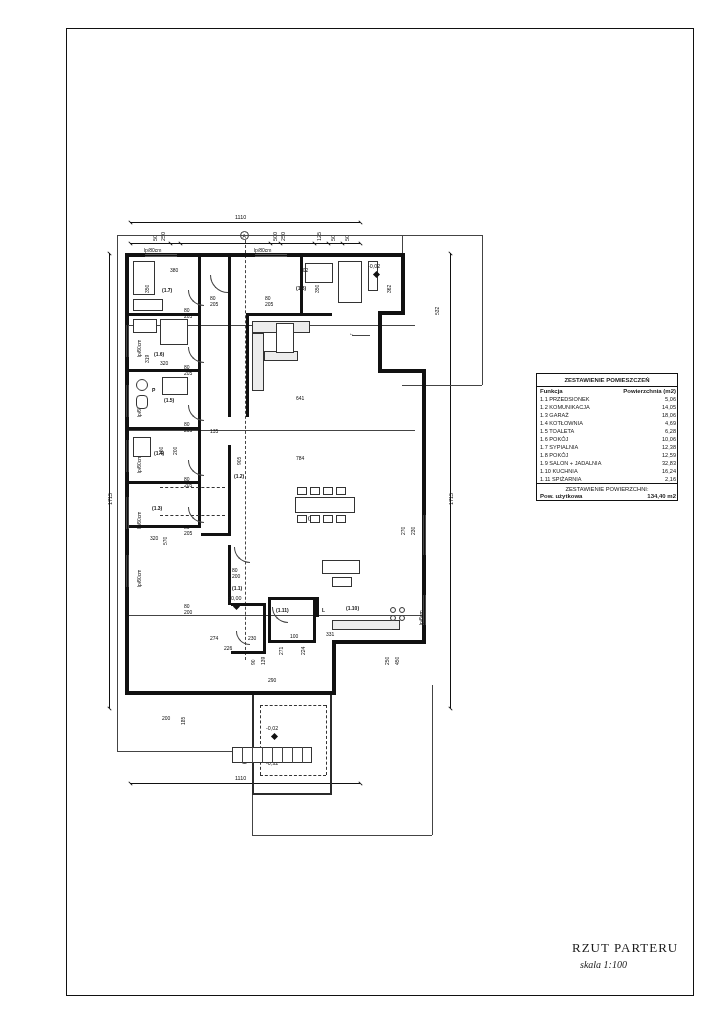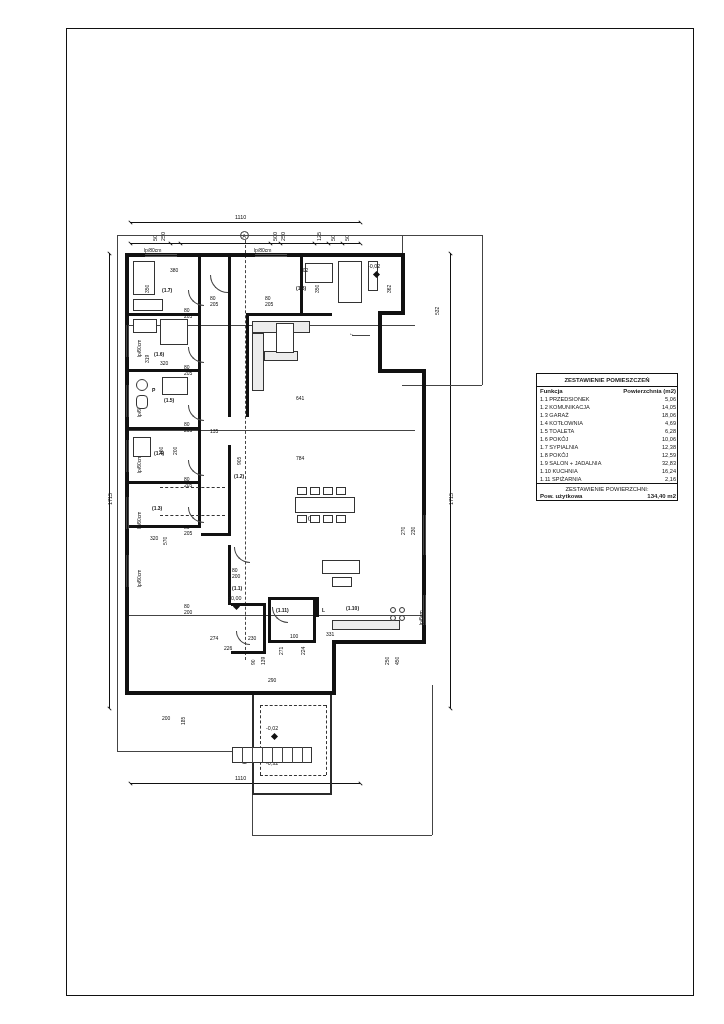--- a/index.html
+++ b/index.html
@@ -393,13 +393,17 @@
         <tbody>
             <tr class="sum-row">
           <td>Pow. użytkowa</td>
           <td class="num">134,40 m2</td>
         </tr>
       </tbody>
         </table>
     </div>
   </div>
 
+  <div id="title">
+    <div class="t1">RZUT PARTERU</div>
+    <div class="t2">skala 1:100</div>
+  </div>
 </div>
 
 </body></html>

